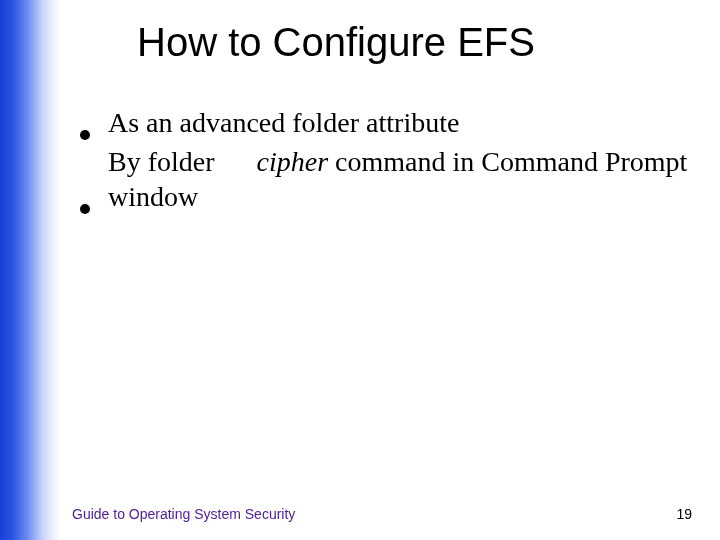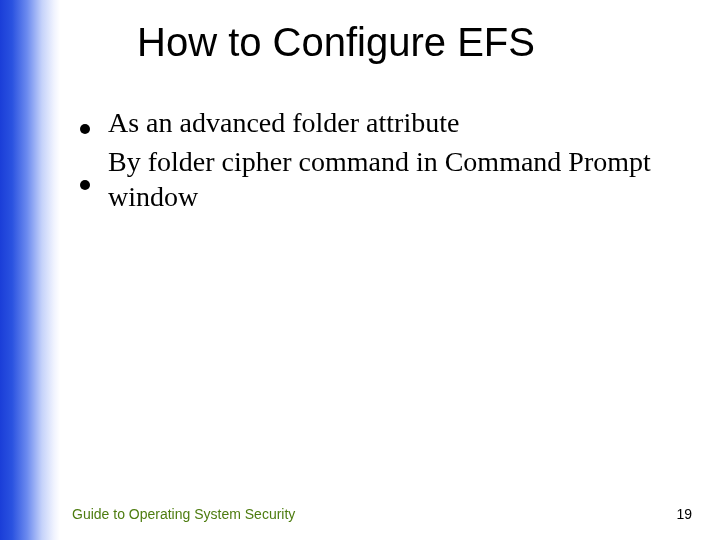--- a/index.html
+++ b/index.html
@@ -41,44 +41,46 @@
     top: 105px;
     left: 80px;
     right: 30px;
     font-family: "Times New Roman", Times, serif;
     font-size: 28px;
     color: #000000;
     line-height: 1.25;
   }
   .bullet-item {
     display: flex;
-    align-items: center;
+    align-items: flex-end;
     margin-bottom: 4px;
   }
   .bullet-dot {
     display: inline-block;
     width: 10px;
     height: 10px;
     background: #000000;
     border-radius: 50%;
     margin-top: 12px;
     margin-right: 18px;
     flex: 0 0 auto;
   }
   .bullet-text {
     flex: 1 1 auto;
   }
   .italic {
+    font-style: italic;
+    margin-left: 35px;
   }
   .footer-left {
     position: absolute;
     bottom: 18px;
     left: 72px;
     font-size: 14px;
-    color: #4d7c0f;
+    color: #4c1d95;
     font-family: Arial, Helvetica, sans-serif;
   }
   .footer-right {
     position: absolute;
     bottom: 18px;
     right: 28px;
     font-size: 14px;
     color: #000000;
     font-family: Arial, Helvetica, sans-serif;
     margin-top: 48px;

